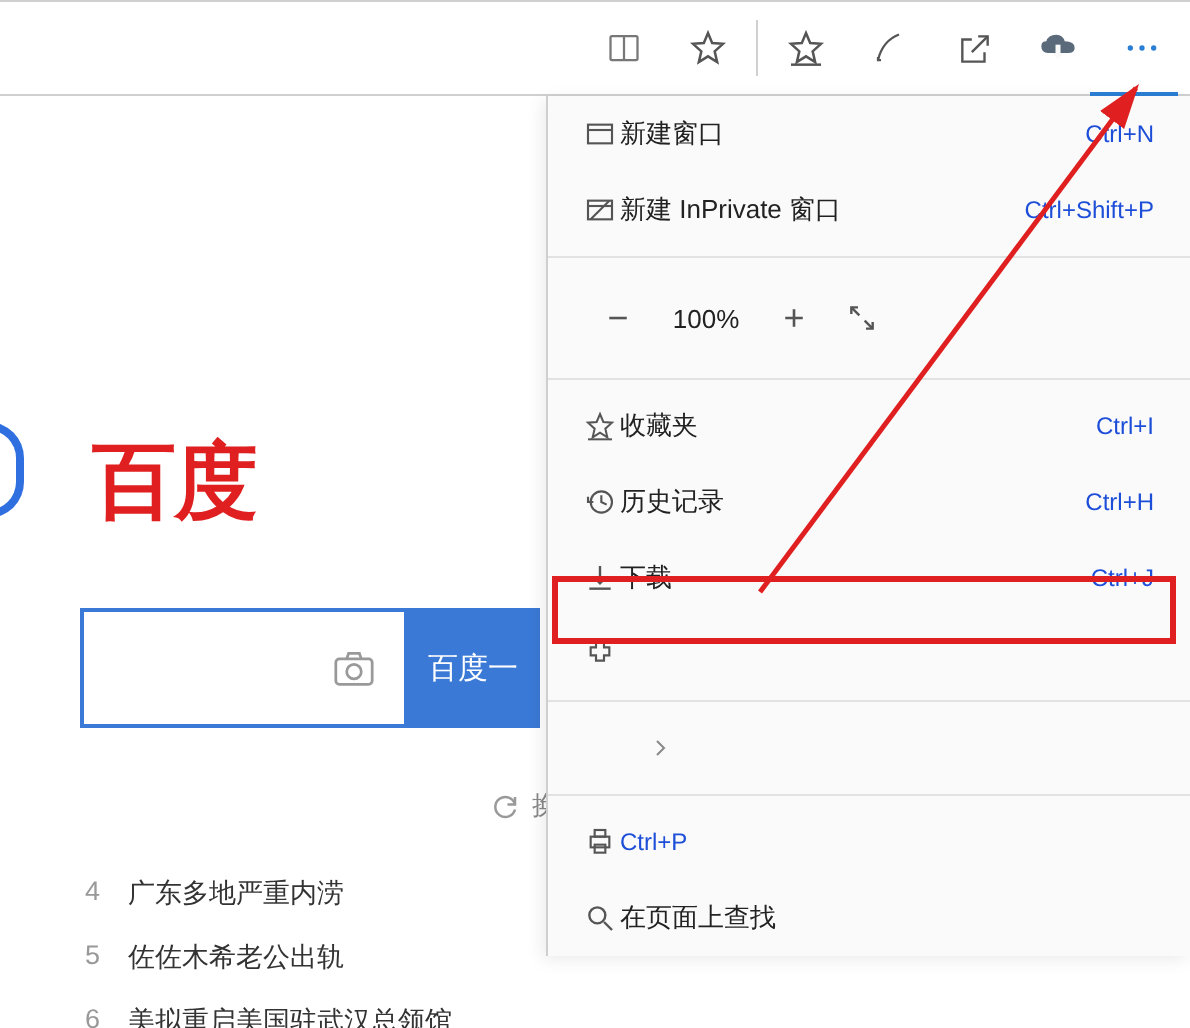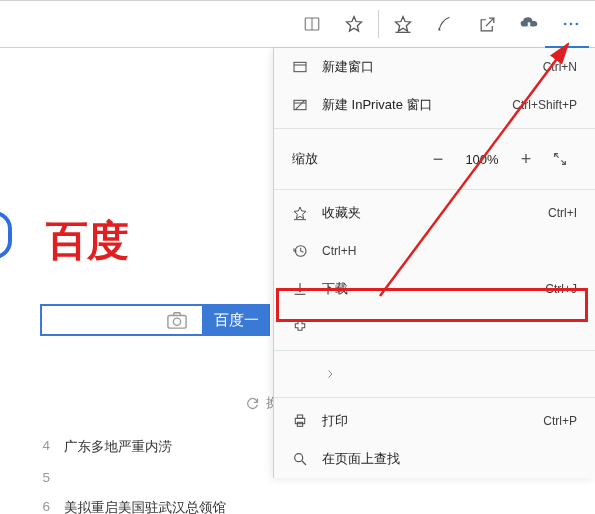--- a/index.html
+++ b/index.html
@@ -70,21 +70,21 @@
   height: 48px;
   border: 4px solid #2f6fe0;
   border-left: none;
   border-top-right-radius: 20px;
   border-bottom-right-radius: 20px;
 }
 .searchbar {
   position: absolute;
   left: 0;
   top: 256px;
-  height: 32px;
+  height: 60px;
   width: 270px;
   display: flex;
   padding-left: 40px;
 }
 .searchbar .input {
   flex: 1;
   border: 2px solid #3a79d6;
   border-right: none;
   display: flex;
   align-items: center;
@@ -129,25 +129,25 @@
   width: 322px;
   background: #fafafa;
   border-left: 1px solid #cfcfcf;
   box-shadow: -2px 2px 8px rgba(0,0,0,0.08);
 }
 .menu .row {
   display: flex;
   align-items: center;
   height: 38px;
   padding: 0 18px;
-  gap: 14px;
+  gap: 2px;
 }
 .menu .row.indent { padding-left: 50px; }
 .menu .label { flex: 1; }
-.menu .shortcut { color: #404040; font-size: 12px; }
+.menu .shortcut { color: #1d4ed8; font-size: 12px; }
 .menu .divider { height: 1px; background: #e2e2e2; margin: 4px 0; }
 .menu .zoom {
   display: flex;
   align-items: center;
   height: 52px;
   padding: 0 18px;
 }
 .menu .zoom .zlabel { flex: 1; }
 .menu .zoom .zbtn {
   width: 34px;
@@ -258,20 +258,21 @@
     <span>换</span>
   </div>
 
   <div class="news">
     <div class="news-item">
       <span class="num">4</span>
       <span>广东多地严重内涝</span>
     </div>
     <div class="news-item">
       <span class="num">5</span>
+      <span>佐佐木希老公出轨</span>
     </div>
     <div class="news-item">
       <span class="num">6</span>
       <span>美拟重启美国驻武汉总领馆</span>
     </div>
   </div>
 </div>
 
 <div class="menu">
   <div class="row">
@@ -290,21 +291,20 @@
           <rect x="3" y="5" width="18" height="14"></rect>
           <line x1="3" y1="9" x2="21" y2="9"></line>
           <line x1="5" y1="19" x2="19" y2="5"></line>
         </svg>
     </span>
     <span class="label">新建 InPrivate 窗口</span>
     <span class="shortcut">Ctrl+Shift+P</span>
   </div>
   <div class="divider"></div>
   <div class="zoom">
-    <span class="zlabel">缩放</span>
     <span class="zbtn">−</span>
     <span class="zval">100%</span>
     <span class="zbtn">+</span>
     <span class="zbtn">
       <svg width="16" height="16" viewBox="0 0 24 24" fill="none" stroke="#555" stroke-width="1.8">
           <path d="M4 9 L4 4 L9 4"></path>
           <path d="M20 15 L20 20 L15 20"></path>
           <line x1="4" y1="4" x2="10" y2="10"></line>
           <line x1="20" y1="20" x2="14" y2="14"></line>
         </svg>
@@ -322,20 +322,21 @@
     <span class="shortcut">Ctrl+I</span>
   </div>
   <div class="row">
     <span class="icon">
       <svg width="16" height="16" viewBox="0 0 24 24" fill="none" stroke="#555" stroke-width="1.6">
           <circle cx="13" cy="12" r="8"></circle>
           <polyline points="13,7 13,12 17,14"></polyline>
           <polyline points="3,8 3,12 7,12"></polyline>
         </svg>
     </span>
+    <span class="label">历史记录</span>
     <span class="shortcut">Ctrl+H</span>
   </div>
   <div class="row">
     <span class="icon">
       <svg width="16" height="16" viewBox="0 0 24 24" fill="none" stroke="#555" stroke-width="1.8">
           <line x1="12" y1="3" x2="12" y2="15"></line>
           <polyline points="7,11 12,16 17,11"></polyline>
           <line x1="4" y1="20" x2="20" y2="20"></line>
         </svg>
     </span>
@@ -359,21 +360,20 @@
   </div>
   <div class="divider"></div>
   <div class="row">
     <span class="icon">
       <svg width="16" height="16" viewBox="0 0 24 24" fill="none" stroke="#555" stroke-width="1.6">
           <rect x="5" y="8" width="14" height="8"></rect>
           <rect x="8" y="3" width="8" height="5"></rect>
           <rect x="8" y="14" width="8" height="6"></rect>
         </svg>
     </span>
-    <span class="label">打印</span>
     <span class="shortcut">Ctrl+P</span>
   </div>
   <div class="row">
     <span class="icon">
       <svg width="16" height="16" viewBox="0 0 24 24" fill="none" stroke="#555" stroke-width="1.8">
           <circle cx="10" cy="10" r="6"></circle>
           <line x1="15" y1="15" x2="21" y2="21"></line>
         </svg>
     </span>
     <span class="label">在页面上查找</span>

